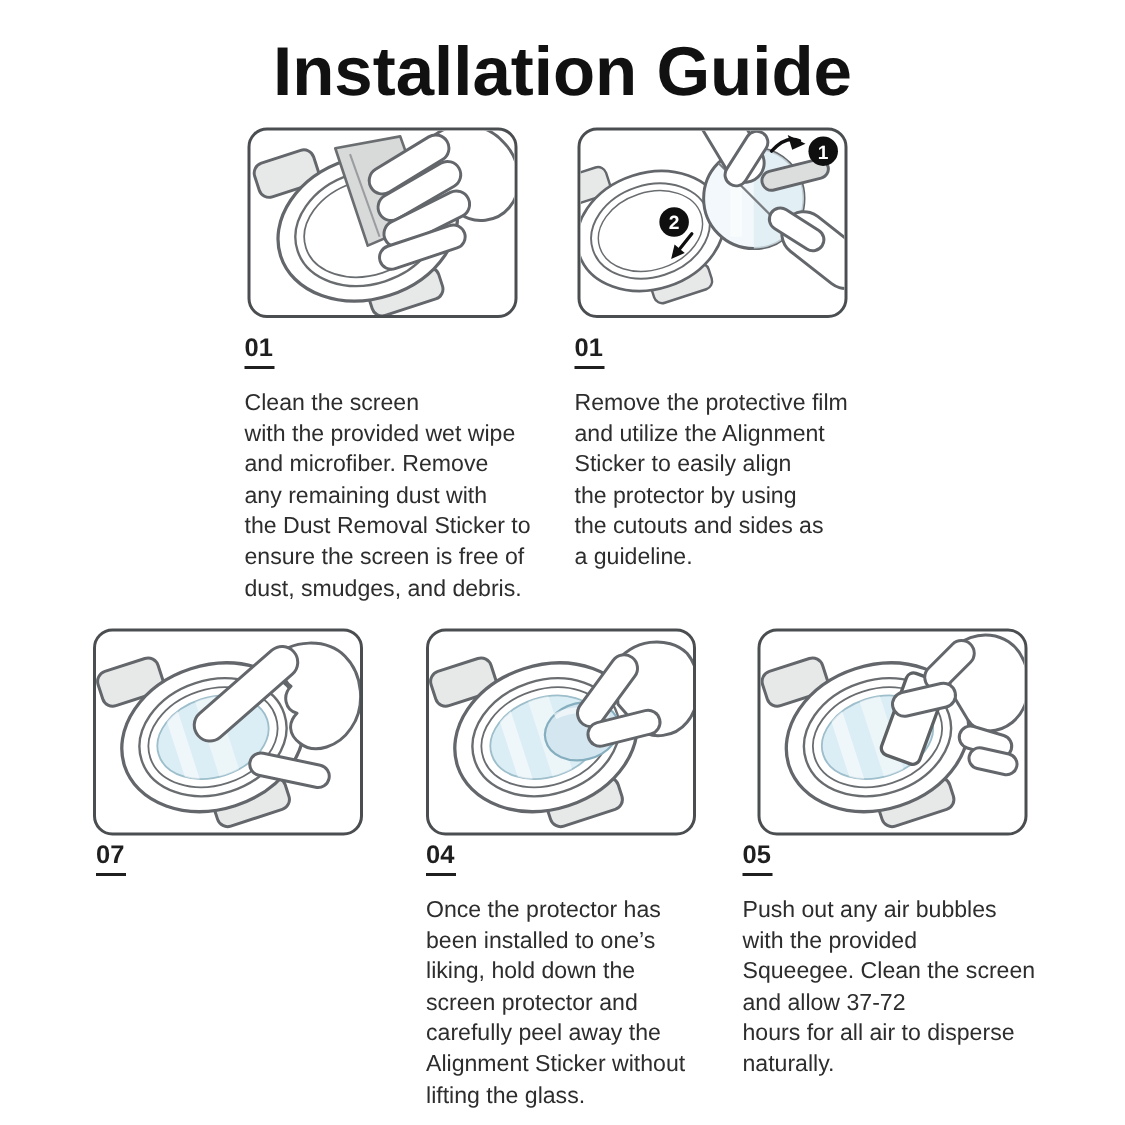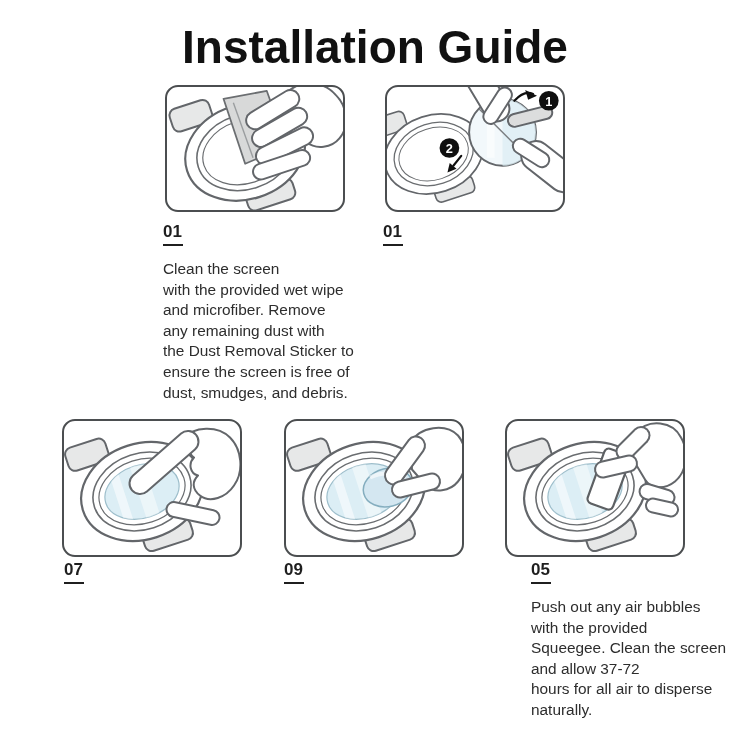--- a/index.html
+++ b/index.html
@@ -204,31 +204,44 @@
 with the provided wet wipe
 and microfiber. Remove
 any remaining dust with
 the Dust Removal Sticker to
 ensure the screen is free of
 dust, smudges, and debris.</p>
   </div>
 
   <div class="caption" style="left:383px;top:223px;width:205px">
     <div class="step-num">01</div>
+    <p class="step-text">Remove the protective film
+and utilize the Alignment
+Sticker to easily align
+the protector by using
+the cutouts and sides as
+a guideline.</p>
   </div>
 
   <div class="caption" style="left:64px;top:561px;width:212px">
     <div class="step-num">07</div>
   </div>
 
   <div class="caption" style="left:284px;top:561px;width:212px">
-    <div class="step-num">09</div>
-  </div>
-
-  <div class="caption" style="left:531px;top:561px;width:218px">
+    <div class="step-num">04</div>
+    <p class="step-text">Once the protector has
+been installed to one’s
+liking, hold down the
+screen protector and
+carefully peel away the
+Alignment Sticker without
+lifting the glass.</p>
+  </div>
+
+  <div class="caption" style="left:495px;top:561px;width:218px">
     <div class="step-num">05</div>
     <p class="step-text">Push out any air bubbles
 with the provided
 Squeegee. Clean the screen
 and allow 37-72
 hours for all air to disperse
 naturally.</p>
   </div>
 
 </div>

